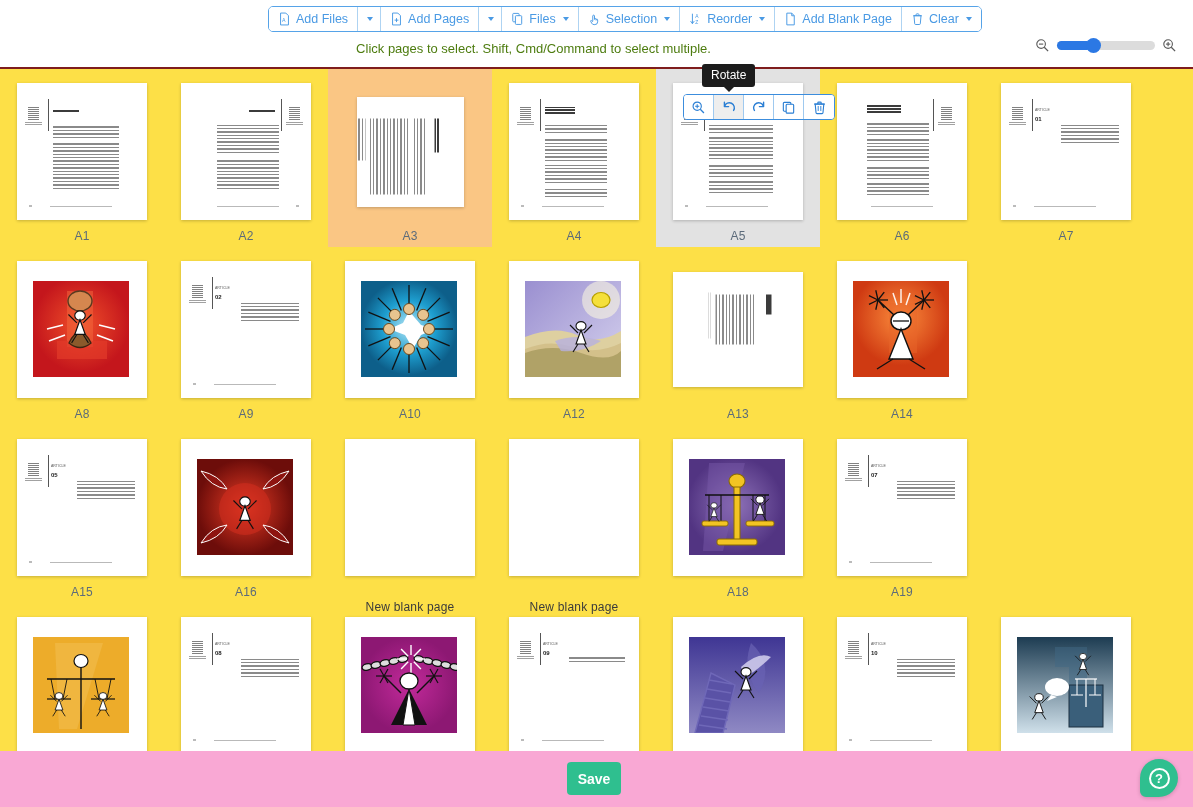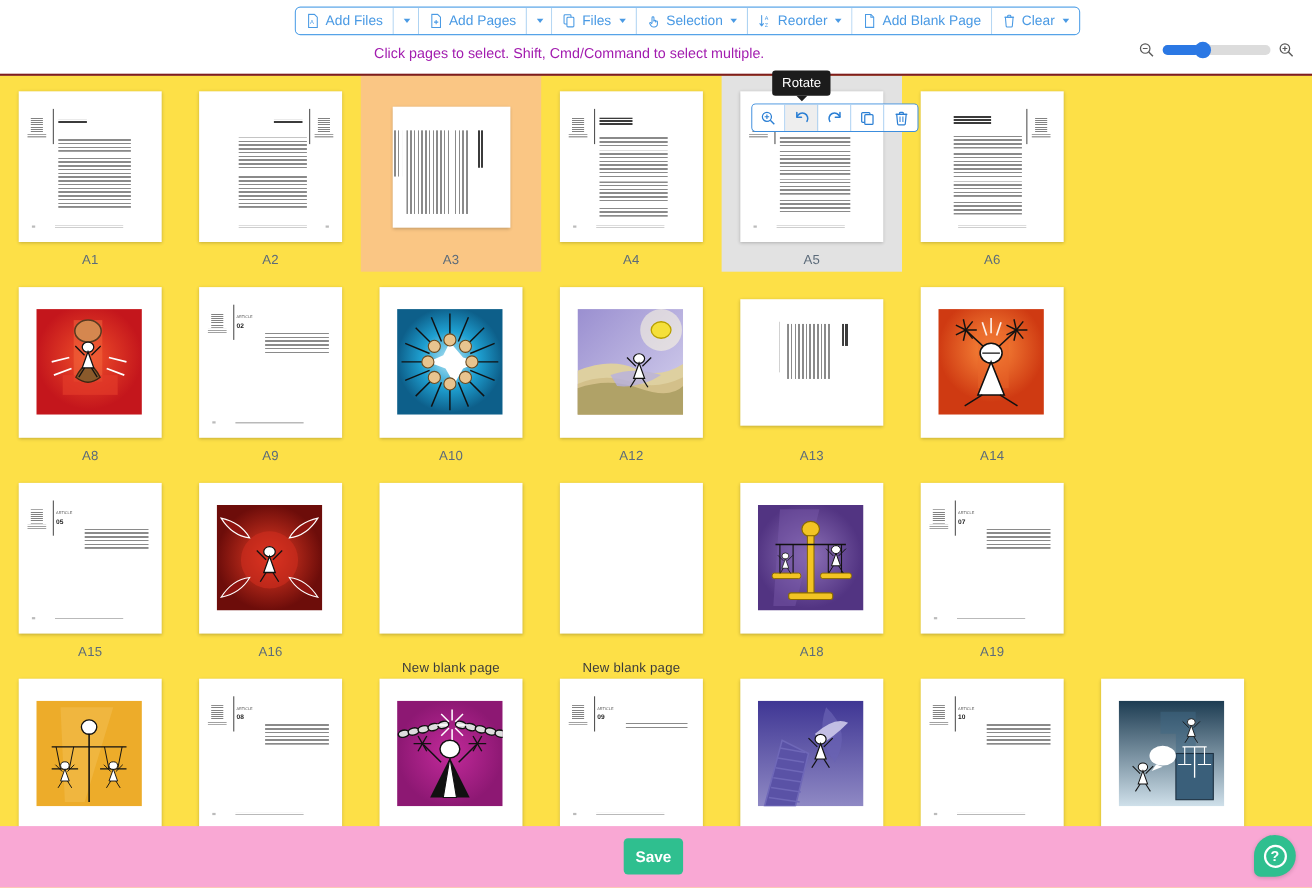--- a/index.html
+++ b/index.html
@@ -48,24 +48,24 @@
     border-left: 3.5px solid transparent;
     border-right: 3.5px solid transparent;
     border-top: 4.5px solid #4a9ae4;
     margin-left: 2px;
   }
 
   .ticon { display: inline-block; width: 13px; height: 14px; flex: none; }
   .ticon svg { display: block; }
 
   .hint {
-    position: absolute; left: 0; top: 41px; width: 1035px;
+    position: absolute; left: 16px; top: 41px; width: 1035px;
     text-align: center;
     font-size: 13px;
-    color: #a21caf;
+    color: #4d7c0f;
   }
 
   
   .zoomctl {
     position: absolute; right: 16px; top: 38px;
     display: flex; align-items: center; gap: 7px;
   }
   .mag { width: 15px; height: 15px; }
   .slider-track {
     width: 98px; height: 9px;
@@ -514,20 +514,37 @@
               <div class="head" style="left:30px;top:22px;width:34px;height:8px"></div>
                 <div class="para" style="left:30px;top:40px;width:62px;height:12px"></div>
                 <div class="para" style="left:30px;top:56px;width:62px;height:22px"></div>
                 <div class="para" style="left:30px;top:82px;width:62px;height:14px"></div>
                 <div class="para" style="left:30px;top:100px;width:62px;height:12px"></div>
                 <div class="foot" style="left:34px"></div>
               </div>
             </div>
           </div>
           <div class="cell-label">A6</div>
+        </div>
+        <div class="cell">
+          <div class="thumb-wrap">
+            <div class="page">
+              <div class="doc">
+                <div class="logo"></div>
+                <div class="logo-sub"></div>
+                <div class="rule"></div>
+                <div class="chaplbl">ARTICLE</div>
+                <div class="chapnum">01</div>
+                <div class="para" style="left:60px;top:40px;width:58px;height:20px"></div>
+                <div class="foot"></div>
+                <div class="foot-dot"></div>
+              </div>
+            </div>
+          </div>
+          <div class="cell-label">A7</div>
         </div>
       </div>
       <div class="row">
         <div class="cell">
           <div class="thumb-wrap">
             <div class="page">
               <div class="art" style="left: 16px; top: 20px; width: 96px; height: 96px;">
                 <svg width="96" height="96" viewBox="0 0 96 96" style="display:block">
         <defs>
                     <radialGradient id="g1" cx="50%" cy="45%">

